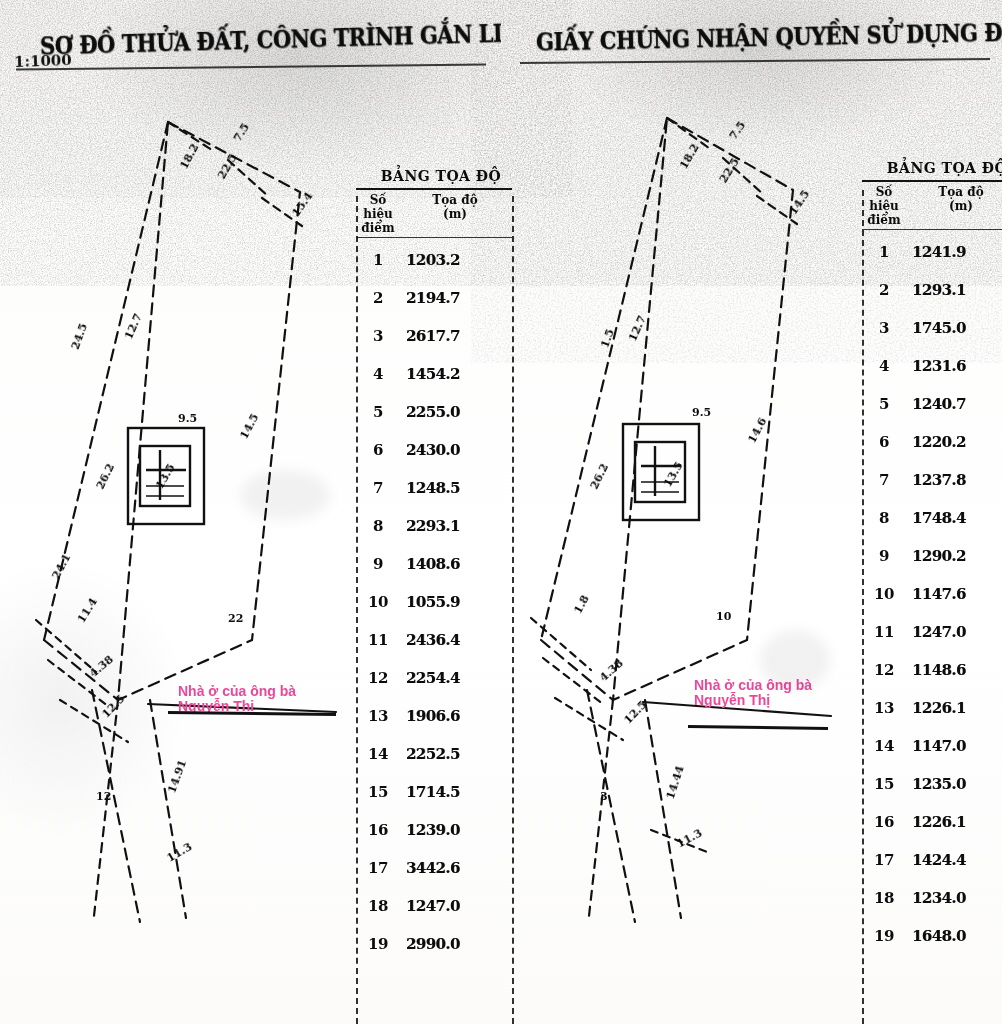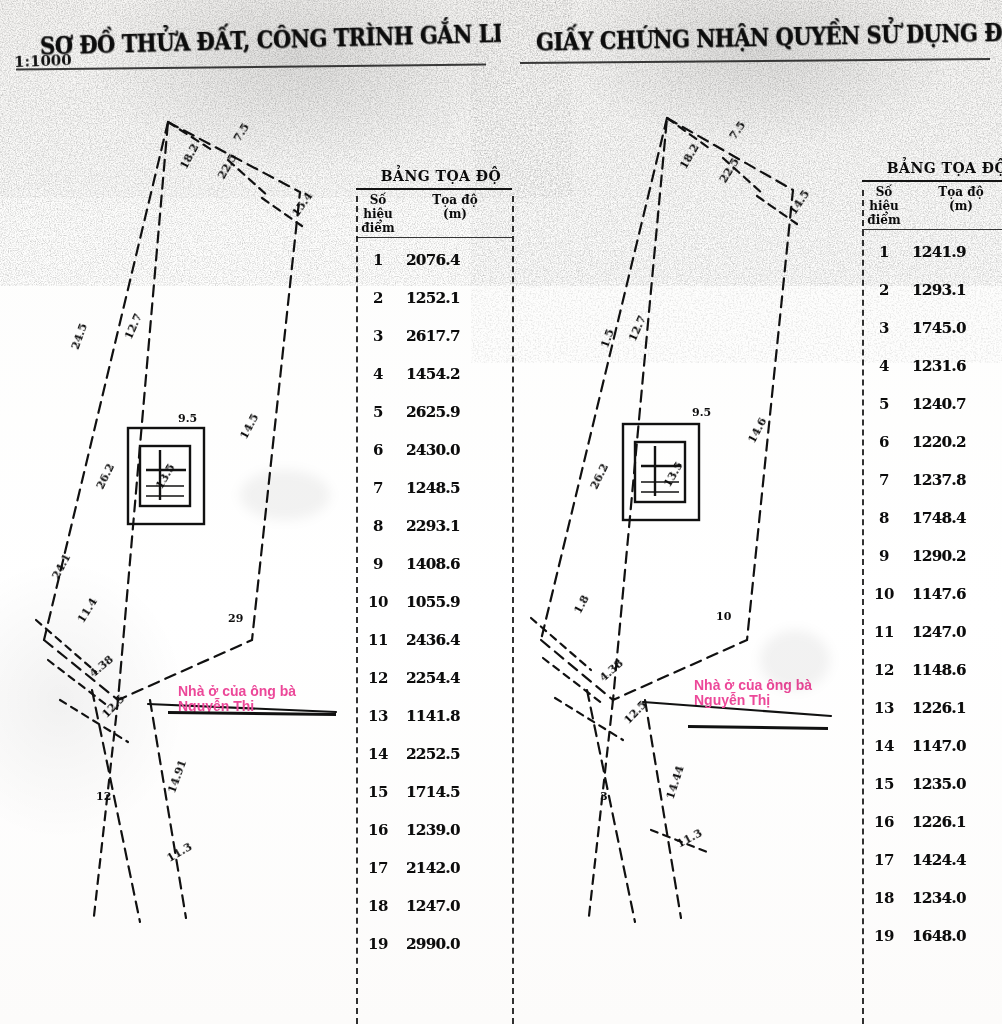--- a/index.html
+++ b/index.html
@@ -313,37 +313,37 @@
     <div class="tbl-title">BẢNG TỌA ĐỘ</div>
     <div class="tbl-rule"></div>
     <div class="tbl-head-row">
       <div class="c1">Số<br>hiệu<br>điểm</div>
       <div class="c2">Tọa độ<br>(m)</div>
     </div>
     <div class="tbl-rule thin"></div>
     <div class="tbl-body" id="rows-left">
         <div class="tbl-row">
           <div class="c1">1</div>
-          <div class="c2">2076.4</div>
+          <div class="c2">1203.2</div>
         </div>
         <div class="tbl-row">
           <div class="c1">2</div>
-          <div class="c2">1252.1</div>
+          <div class="c2">2194.7</div>
         </div>
         <div class="tbl-row">
           <div class="c1">3</div>
           <div class="c2">2617.7</div>
         </div>
         <div class="tbl-row">
           <div class="c1">4</div>
           <div class="c2">1454.2</div>
         </div>
         <div class="tbl-row">
           <div class="c1">5</div>
-          <div class="c2">2625.9</div>
+          <div class="c2">2255.0</div>
         </div>
         <div class="tbl-row">
           <div class="c1">6</div>
           <div class="c2">2430.0</div>
         </div>
         <div class="tbl-row">
           <div class="c1">7</div>
           <div class="c2">1248.5</div>
         </div>
         <div class="tbl-row">
@@ -361,37 +361,37 @@
         <div class="tbl-row">
           <div class="c1">11</div>
           <div class="c2">2436.4</div>
         </div>
         <div class="tbl-row">
           <div class="c1">12</div>
           <div class="c2">2254.4</div>
         </div>
         <div class="tbl-row">
           <div class="c1">13</div>
-          <div class="c2">1141.8</div>
+          <div class="c2">1906.6</div>
         </div>
         <div class="tbl-row">
           <div class="c1">14</div>
           <div class="c2">2252.5</div>
         </div>
         <div class="tbl-row">
           <div class="c1">15</div>
           <div class="c2">1714.5</div>
         </div>
         <div class="tbl-row">
           <div class="c1">16</div>
           <div class="c2">1239.0</div>
         </div>
         <div class="tbl-row">
           <div class="c1">17</div>
-          <div class="c2">2142.0</div>
+          <div class="c2">3442.6</div>
         </div>
         <div class="tbl-row">
           <div class="c1">18</div>
           <div class="c2">1247.0</div>
         </div>
         <div class="tbl-row">
           <div class="c1">19</div>
           <div class="c2">2990.0</div>
         </div>
       </div>
@@ -493,21 +493,21 @@
     <div class="annot" style="left: 214px; top: 160px; transform: rotate(-60deg);">22.5</div>
     <div class="annot" style="left: 289px; top: 198px; transform: rotate(-55deg);">15.4</div>
     <div class="annot" style="left: 66px; top: 330px; transform: rotate(-70deg);">24.5</div>
     <div class="annot" style="left: 120px; top: 320px; transform: rotate(-66deg);">12.7</div>
     <div class="annot" style="left: 178px; top: 412px; transform: rotate(0deg);">9.5</div>
     <div class="annot" style="left: 236px; top: 420px; transform: rotate(-62deg);">14.5</div>
     <div class="annot" style="left: 92px; top: 470px; transform: rotate(-64deg);">26.2</div>
     <div class="annot" style="left: 152px; top: 470px; transform: rotate(-60deg);">13.5</div>
     <div class="annot" style="left: 48px; top: 560px; transform: rotate(-62deg);">24.1</div>
     <div class="annot" style="left: 74px; top: 604px; transform: rotate(-58deg);">11.4</div>
-    <div class="annot" style="left: 228px; top: 612px; transform: rotate(0deg);">29</div>
+    <div class="annot" style="left: 228px; top: 612px; transform: rotate(0deg);">22</div>
     <div class="annot" style="left: 88px; top: 660px; transform: rotate(-40deg);">4.38</div>
     <div class="annot" style="left: 100px; top: 700px; transform: rotate(-46deg);">12.5</div>
     <div class="annot" style="left: 160px; top: 770px; transform: rotate(-70deg);">14.91</div>
     <div class="annot" style="left: 96px; top: 790px; transform: rotate(0deg);">12</div>
     <div class="annot" style="left: 166px; top: 846px; transform: rotate(-30deg);">11.3</div>
     <div class="annot" style="left: 728px; top: 124px; transform: rotate(-55deg);">7.5</div>
     <div class="annot" style="left: 676px; top: 150px; transform: rotate(-60deg);">18.2</div>
     <div class="annot" style="left: 716px; top: 164px; transform: rotate(-58deg);">22.5</div>
     <div class="annot" style="left: 786px; top: 196px; transform: rotate(-56deg);">14.5</div>
     <div class="annot" style="left: 598px; top: 332px; transform: rotate(-70deg);">1.5</div>

